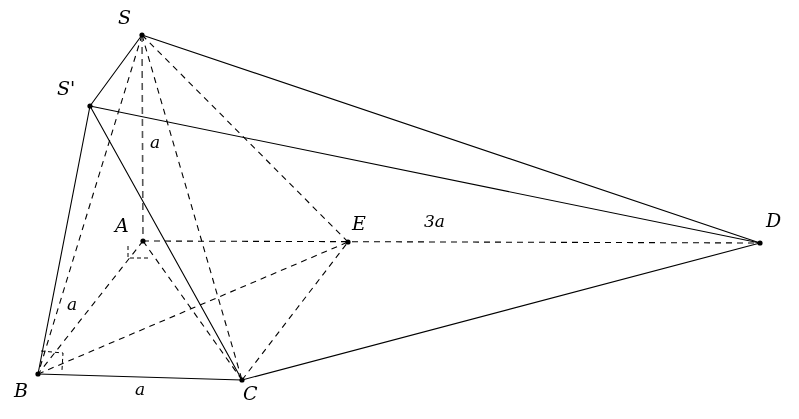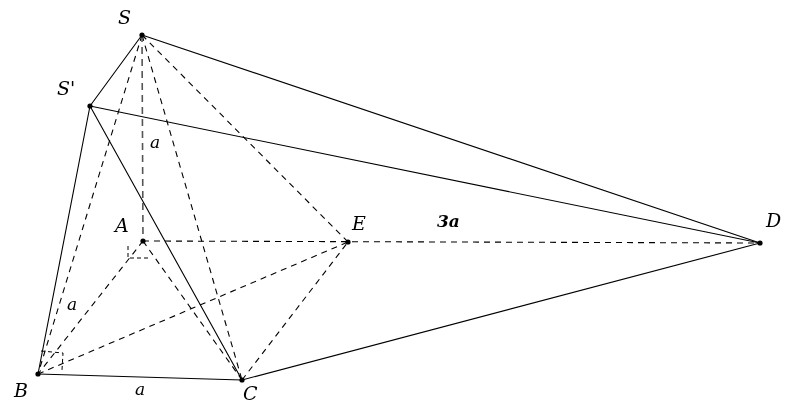--- a/index.html
+++ b/index.html
@@ -117,16 +117,16 @@
       <div class="vertex-label" style="left: 118px; top: 8px;">S</div>
       <div class="vertex-label" style="left: 57px; top: 79px;">S'</div>
       <div class="vertex-label" style="left: 115px; top: 216px;">A</div>
       <div class="vertex-label" style="left: 14px; top: 381px;">B</div>
       <div class="vertex-label" style="left: 243px; top: 384px;">C</div>
       <div class="vertex-label" style="left: 352px; top: 214px;">E</div>
       <div class="vertex-label" style="left: 766px; top: 211px;">D</div>
       <div class="length-label" style="left: 150px; top: 134px;">a</div>
       <div class="length-label" style="left: 67px; top: 296px;">a</div>
       <div class="length-label" style="left: 135px; top: 381px;">a</div>
-      <div class="length-label" style="left: 437px; top: 213px; font-weight: bold;">3a</div>
+      <div class="length-label" style="left: 424px; top: 213px;">3a</div>
     </div>
 
 </div>
 
 </body></html>

